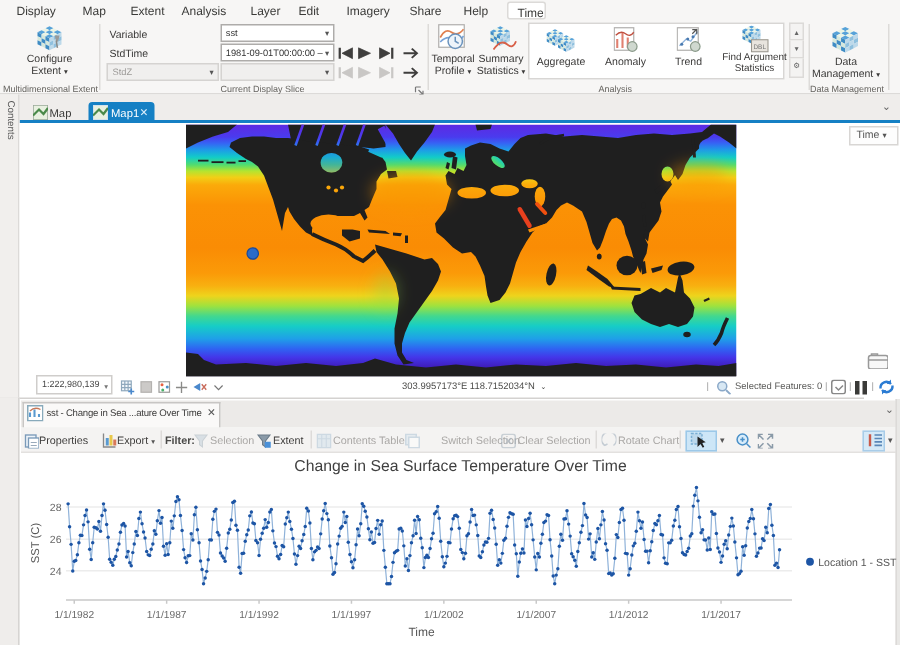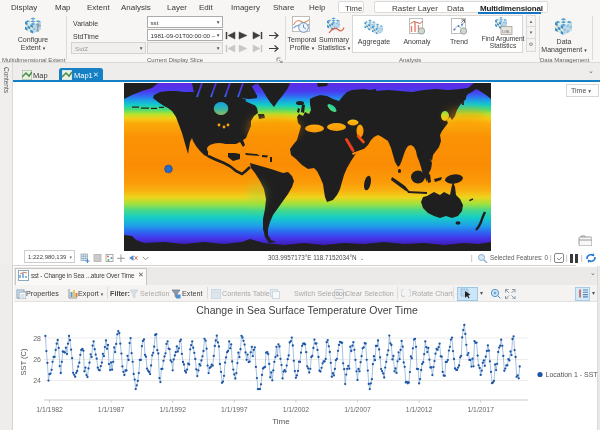--- a/index.html
+++ b/index.html
@@ -36,26 +36,20 @@
   <span class="menu" style="left:87px">Extent</span>
   <span class="menu" style="left:121px">Analysis</span>
   <span class="menu" style="left:167px">Layer</span>
   <span class="menu" style="left:199px">Edit</span>
   <span class="menu" style="left:231px">Imagery</span>
   <span class="menu" style="left:273px">Share</span>
   <span class="menu" style="left:309px">Help</span>
   <div class="ctab" style="left:338px; width:26px">
       <span class="menu" style="left:6px; top:1.5px">Time</span>
     </div>
-  <div class="ctab" style="left:374px; width:174px">
-     <span class="menu" style="left:17px; top:1.5px">Raster Layer</span>
-     <span class="menu" style="left:72px; top:1.5px">Data</span>
-     <span class="menu" style="left:105px; top:1.5px; font-weight:600; letter-spacing:-0.15px; color:#1b1b1a">Multidimensional</span>
-     <div style="position:absolute; left:103px; top:9.5px; width:63px; height:2px; background:#1474c4"></div>
-  </div>
 </div>
 
 <div class="ab" id="ribbon">
   <div class="vsep" style="left:66px; top:2px; height:44px"></div>
   <div class="vsep" style="left:285px; top:2px; height:44px"></div>
   <div class="vsep" style="left:539px; top:2px; height:44px"></div>
   <div class="vsep" style="left:592px; top:2px; height:44px"></div>
   <div class="glabel" style="left:2px">Multidimensional Extent</div>
   <div class="glabel" style="left:147px">Current Display Slice</div>
   <div class="glabel" style="left:399px">Analysis</div>

